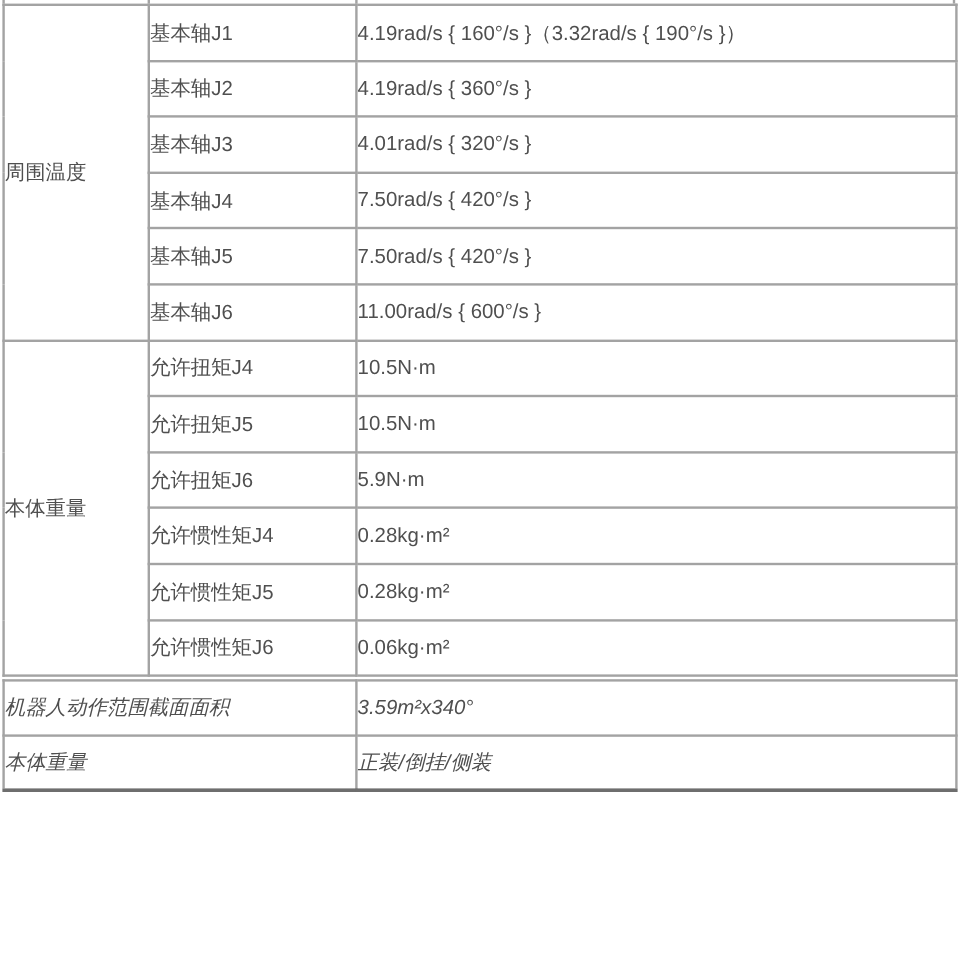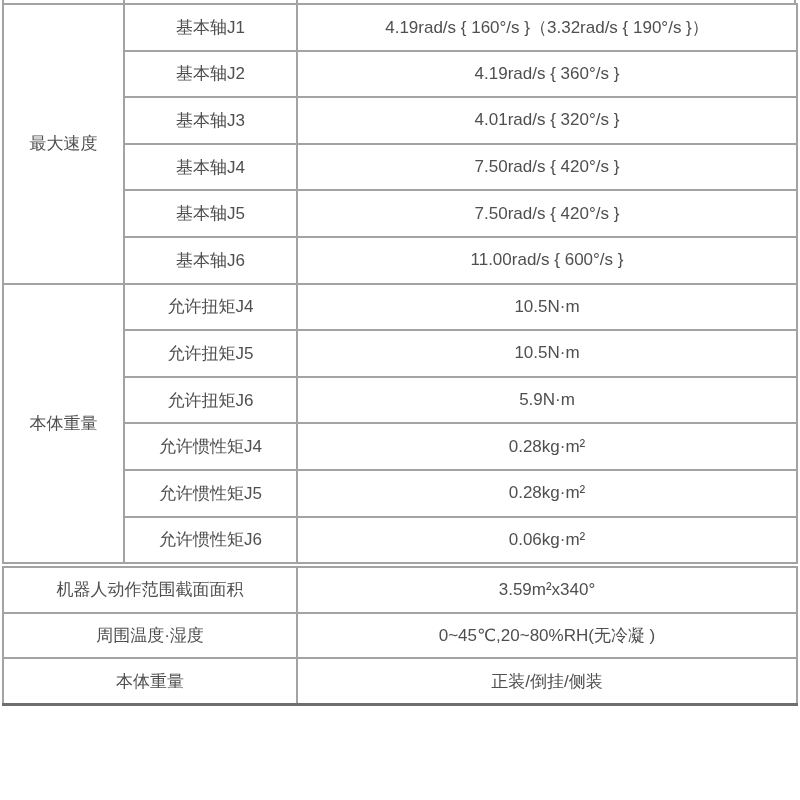--- a/index.html
+++ b/index.html
@@ -30,28 +30,28 @@
   }
   table.spec {
     border-collapse: collapse;
     table-layout: fixed;
     width: 794px;
     font-size: 17px;
     color: #4f4f4f;
   }
   table.spec td {
     border: 2px solid #a3a3a3;
-    text-align: center;
+    text-align: left;
     vertical-align: middle;
     padding: 0;
     overflow: hidden;
     white-space: nowrap;
   }
   table.spec-top td { height: 44.6px; }
-  table.spec-bottom td { height: 43.6px; }
+  table.spec-bottom td { height: 43.6px; font-style: italic; }
   table.spec-bottom {
     margin-top: 2px;           
     border-bottom: 3px solid #6e6e6e;  
   }
   col.c-group { width: 121px; }
   col.c-label { width: 173px; }
   col.c-value { width: 500px; }
   col.c-blabel { width: 294px; }
   col.c-bvalue { width: 500px; }
 </style>
@@ -68,21 +68,21 @@
   </div>
 
   <table class="spec spec-top">
     <colgroup>
         <col class="c-group">
         <col class="c-label">
         <col class="c-value">
       </colgroup>
     <tbody>
       <tr>
-        <td rowspan="6">最大速度</td>
+        <td rowspan="6">周围温度</td>
         <td>基本轴J1</td>
         <td>4.19rad/s { 160°/s }（3.32rad/s { 190°/s }）</td>
       </tr>
       <tr>
         <td>基本轴J2</td>
         <td>4.19rad/s { 360°/s }</td>
       </tr>
       <tr>
         <td>基本轴J3</td>
         <td>4.01rad/s { 320°/s }</td>
@@ -131,23 +131,19 @@
     <colgroup>
         <col class="c-blabel">
         <col class="c-bvalue">
       </colgroup>
     <tbody>
       <tr>
         <td>机器人动作范围截面面积</td>
         <td>3.59m²x340°</td>
       </tr>
       <tr>
-        <td>周围温度·湿度</td>
-        <td>0~45℃,20~80%RH(无冷凝 )</td>
-      </tr>
-      <tr>
         <td>本体重量</td>
         <td>正装/倒挂/侧装</td>
       </tr>
     </tbody>
   </table>
 
 </div>
 
 </body></html>

